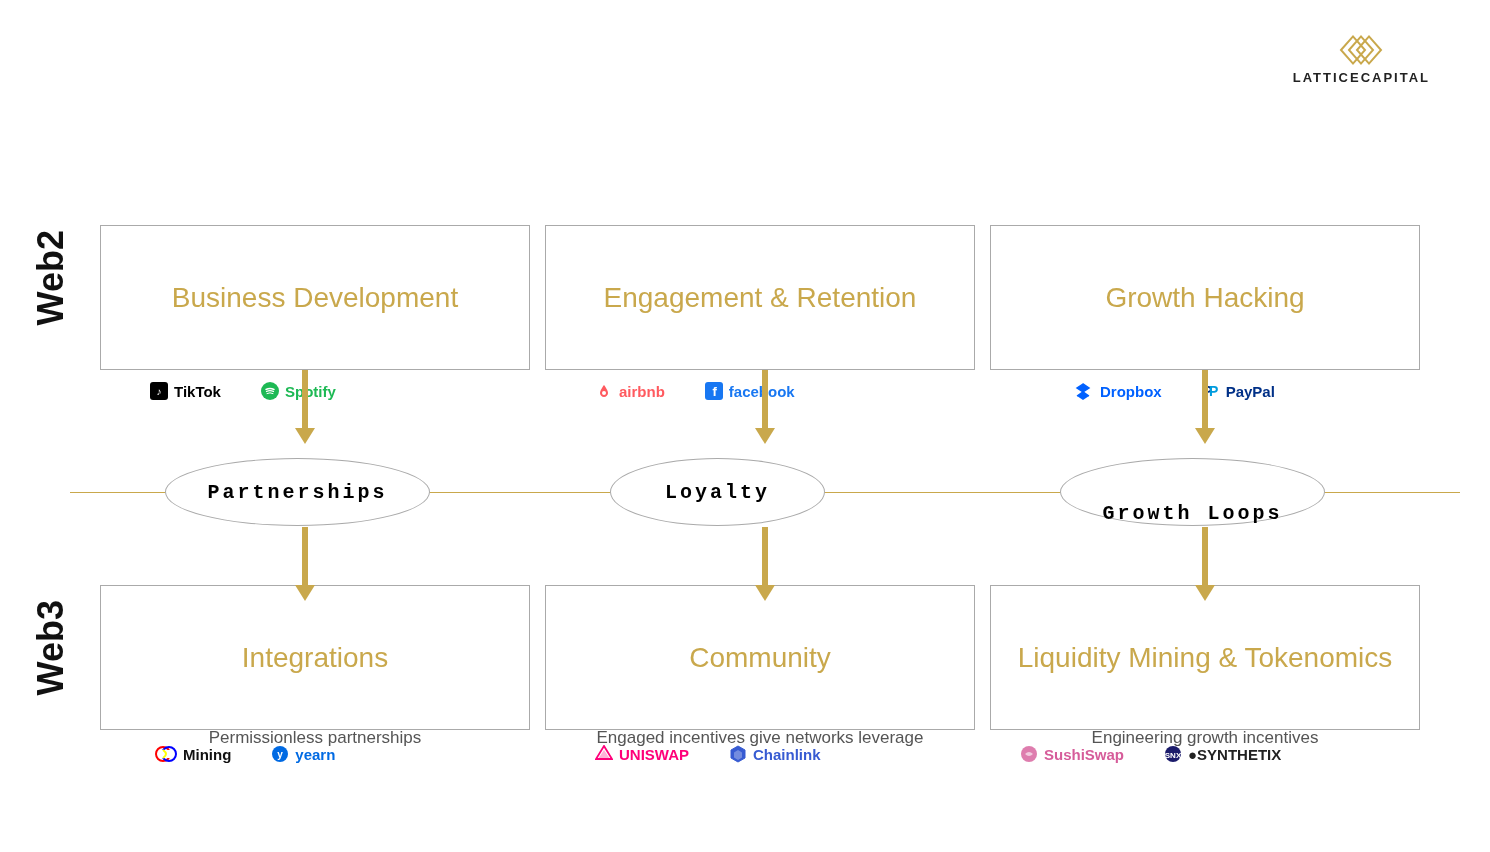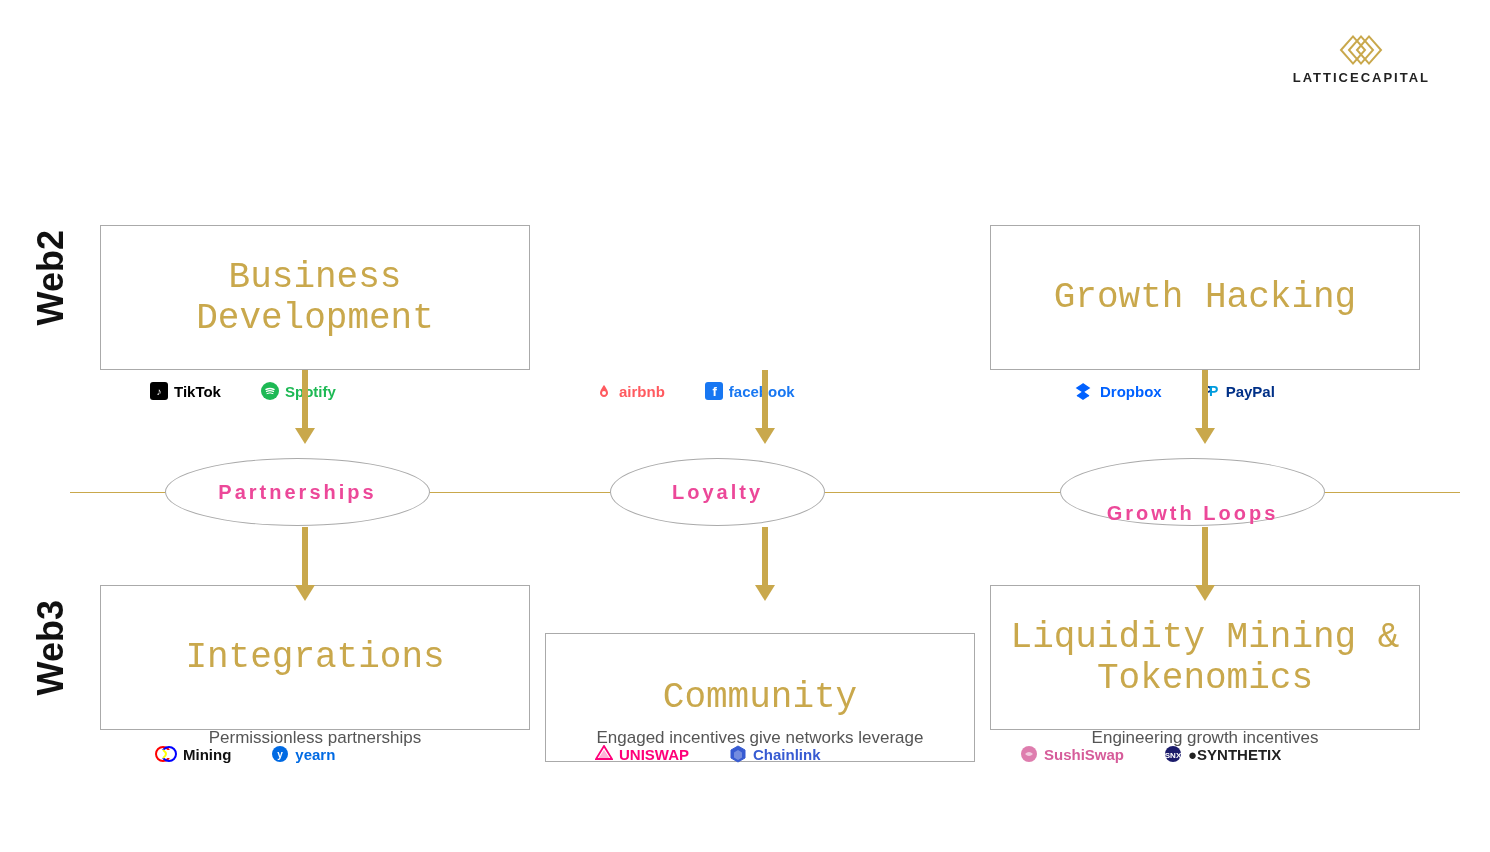--- a/index.html
+++ b/index.html
@@ -68,35 +68,35 @@
     
     .box {
       position: absolute;
       border: 1.5px solid #aaa;
       background: #fff;
       display: flex;
       align-items: center;
       justify-content: center;
     }
     .box-title {
-      font-family: Liberation Mono, monospace;
-      font-size: 36px;
+      font-family: Liberation Sans, sans-serif;
+      font-size: 28px;
       color: #c9a84c;
       text-align: center;
       font-weight: normal;
     }
 
     
     .box-bdev   { top: 225px; left: 100px; width: 430px; height: 145px; }
     .box-engret { top: 225px; left: 545px; width: 430px; height: 145px; }
     .box-growth { top: 225px; left: 990px; width: 430px; height: 145px; }
 
     
     .box-integ  { top: 585px; left: 100px; width: 430px; height: 145px; }
-    .box-comm   { top: 585px; left: 545px; width: 430px; height: 129px; margin-top: 48px; }
+    .box-comm   { top: 585px; left: 545px; width: 430px; height: 145px; }
     .box-liq    { top: 585px; left: 990px; width: 430px; height: 145px; }
 
     
     .brand-row {
       position: absolute;
       display: flex;
       align-items: center;
       gap: 40px;
     }
     .brand-item {
@@ -117,25 +117,25 @@
       position: absolute;
       border: 1.5px solid #aaa;
       background: #fff;
       border-radius: 50%;
       display: flex;
       align-items: center;
       justify-content: center;
       z-index: 1;
     }
     .oval-text {
-      font-family: Liberation Sans, sans-serif;
+      font-family: Liberation Mono, monospace;
       font-size: 20px;
       font-weight: bold;
       letter-spacing: 3px;
-      color: #ec4899;
+      color: #000000;
     }
 
     .oval-part  { top: 458px; left: 165px;  width: 265px; height: 68px; }
     .oval-loyal { top: 458px; left: 610px;  width: 215px; height: 68px; }
     .oval-gloop { top: 458px; left: 1060px; width: 265px; height: 68px; align-items: flex-end; }
 
     
     .arrow {
       position: absolute;
       display: flex;
@@ -215,20 +215,23 @@
 
   <div class="h-line"></div>
 
   <div class="web-label web2-label">Web2</div>
 
   <div class="web-label web3-label">Web3</div>
 
   <div class="box box-bdev">
     <span class="box-title">Business Development</span>
   </div>
+  <div class="box box-engret">
+    <span class="box-title">Engagement &amp; Retention</span>
+  </div>
   <div class="box box-growth">
     <span class="box-title">Growth Hacking</span>
   </div>
 
   <div class="brand-row brands-bdev">
     <div class="brand-item brand-tiktok">
       <svg width="18" height="18" viewBox="0 0 18 18">
         <rect width="18" height="18" rx="3" fill="#000"></rect>
         <text x="9" y="13" text-anchor="middle" fill="white" font-size="10" font-family="Arial">♪</text>
       </svg>

